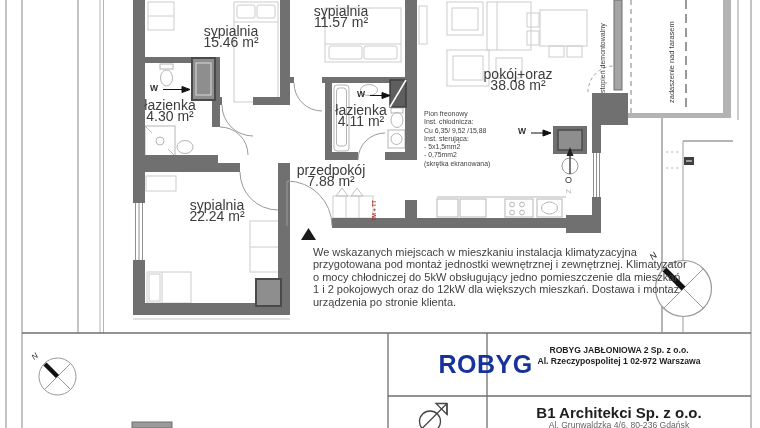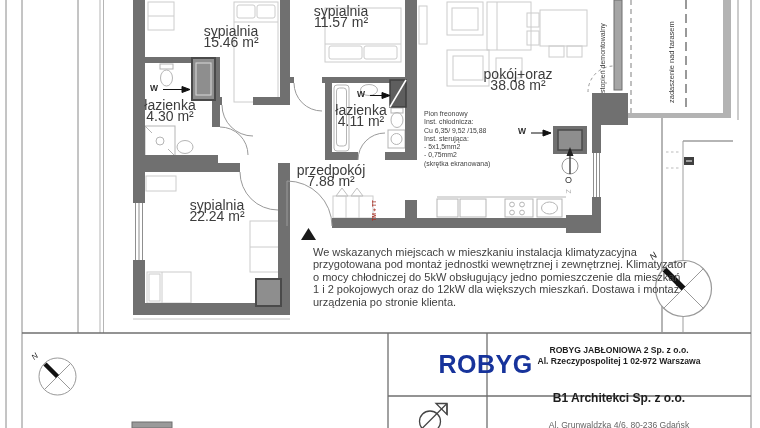--- a/index.html
+++ b/index.html
@@ -288,16 +288,16 @@
     <div>urządzenia po stronie klienta.</div>
   </div>
 
   <div class="abs" style="left:388px;top:333px;width:99px;height:63px;display:flex;align-items:center;justify-content:center;font-weight:bold;font-size:25px;letter-spacing:0.5px;color:#17339b;margin-left:48px;">ROBYG</div>
 
   <div class="tb-center" style="top:345px;">
     <div class="tb-line">ROBYG JABŁONIOWA 2 Sp. z o.o.</div>
     <div class="tb-line">Al. Rzeczypospolitej 1  02-972 Warszawa</div>
   </div>
 
-  <div class="tb-center" style="top:391px;font-weight:bold;font-size:12px;color:#1e1e1e;">B1 Architekci Sp. z o.o.</div>
+  <div class="tb-center" style="top:404px;font-weight:bold;font-size:15px;color:#1e1e1e;">B1 Architekci Sp. z o.o.</div>
   <div class="tb-center" style="top:420px;font-size:8.6px;color:#666;">Al. Grunwaldzka 4/6, 80-236 Gdańsk</div>
 
 </div>
 
 </body></html>

